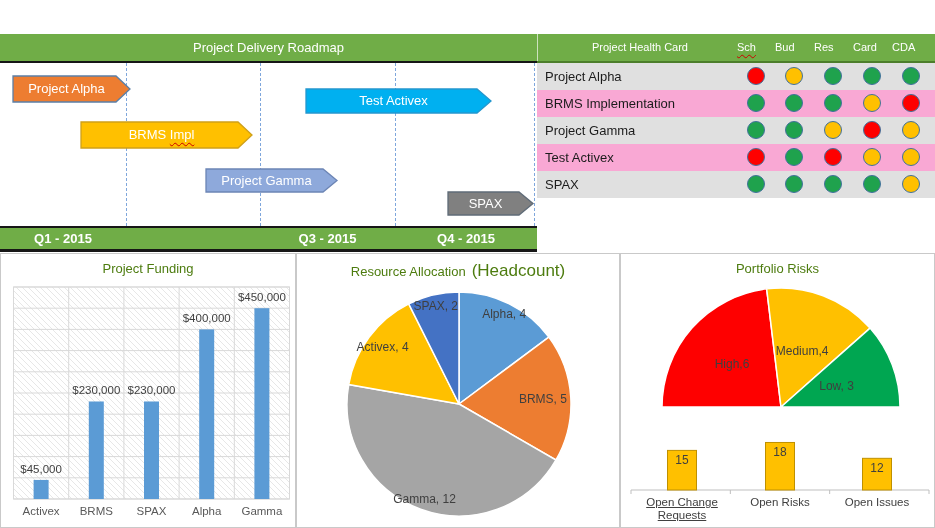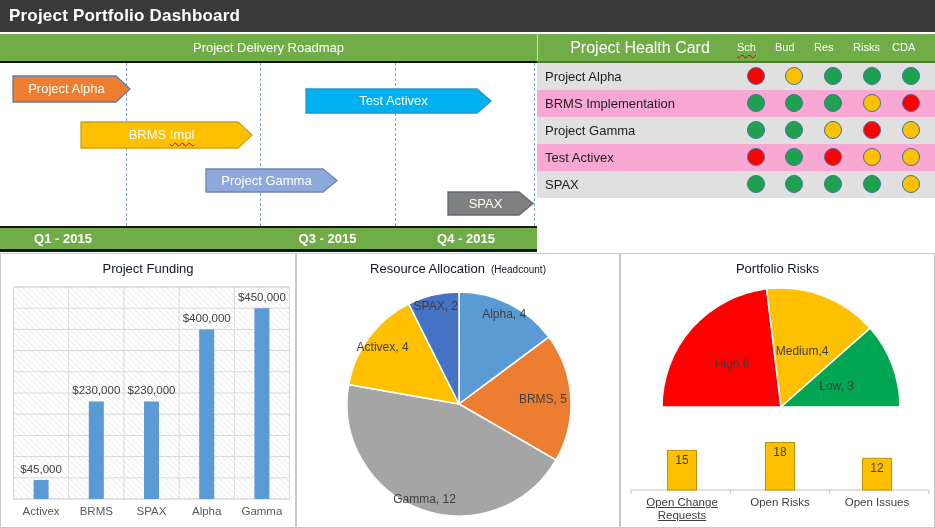--- a/index.html
+++ b/index.html
@@ -6,21 +6,21 @@
   .stage{position:relative;width:935px;height:528px;background:#fff;
          font-family:"Liberation Sans",sans-serif;overflow:hidden;}
 
   
   .titlebar{position:absolute;left:0;top:0;width:935px;height:32px;background:#3A3A3A;}
   .titlebar span{color:#fff;font-size:17px;font-weight:bold;line-height:32px;margin-left:9px;letter-spacing:.2px;}
 
   
   .greenbar{position:absolute;left:0;top:34px;width:935px;height:27px;background:#70AD47;color:#fff;}
   .gh-left{position:absolute;left:0;top:0;width:537px;height:27px;text-align:center;line-height:27px;font-size:13px;border-right:1px solid rgba(255,255,255,.65);}
-  .gh-right-title{position:absolute;left:537px;top:0;width:206px;height:27px;text-align:center;line-height:27px;font-size:16px;}
+  .gh-right-title{position:absolute;left:537px;top:0;width:206px;height:27px;text-align:center;line-height:27px;font-size:11px;}
   .gh-col{position:absolute;top:0;width:38px;height:27px;text-align:left;line-height:27px;font-size:11px;}
   .squiggle{text-decoration-line:underline;text-decoration-style:wavy;text-decoration-color:#CC0000;text-decoration-thickness:1px;text-underline-offset:3px;}
 
   
   .roadmap{position:absolute;left:0;top:61px;width:537px;height:167px;background:#fff;
            border-top:2px solid #161616;border-bottom:2px solid #161616;box-sizing:border-box;}
   .qline{position:absolute;top:0;height:100%;width:0;border-left:1px dashed #7EA6DC;}
   .arrow-label{position:absolute;text-align:center;color:#fff;font-size:13px;white-space:nowrap;}
 
   
@@ -30,45 +30,42 @@
 
   
   .healthcard{position:absolute;left:537px;top:61px;width:398px;height:192px;border-top:2px solid #4C7E2B;box-sizing:border-box;background:#fff;}
   .hc-row{position:relative;height:27px;background:#f9a8d4;}
   .hc-row.alt{background:#E0E0E0;}
   .hc-name{position:absolute;left:8px;top:0;line-height:27px;font-size:13px;color:#1c1c1c;}
   .dot{position:absolute;top:4px;width:18px;height:18px;border-radius:50%;border:1.5px solid #41719C;box-sizing:border-box;}
 
   
   .panel{position:absolute;top:253px;height:275px;background:#fff;border:1px solid #C9C9C9;box-sizing:border-box;}
-  .chart-title{position:absolute;top:7px;left:0;width:100%;text-align:center;font-size:13px;color:#0f172a;}
-  .chart-title .suffix{font-size:10px;margin-left:6px;}
+  .chart-title{position:absolute;top:7px;left:0;width:100%;text-align:center;font-size:13px;color:#4d7c0f;}
+  .chart-title .suffix{font-size:17px;margin-left:6px;}
   .kpi-label{position:absolute;text-align:center;font-size:11.5px;line-height:13px;color:#404040;}
   svg{position:absolute;left:0;top:0;}
   svg text{font-family:"Liberation Sans",sans-serif;}
   .dlabel{font-size:11.5px;fill:#3F3F3F;}
   .clabel{font-size:11.5px;fill:#595959;}
   .plabel{font-size:12px;fill:#3F3F3F;}
 </style>
 </head>
 <body>
 
 <div class="stage">
 
-  <div class="titlebar">
-    <span>Project Portfolio Dashboard</span>
-  </div>
 
   <div class="greenbar">
     <div class="gh-left">Project Delivery Roadmap</div>
     <div class="gh-right-title">Project Health Card</div>
     <span class="gh-col squiggle" style="left:737px">Sch</span>
     <span class="gh-col" style="left:775px">Bud</span>
     <span class="gh-col" style="left:814px">Res</span>
-    <span class="gh-col" style="left:853px">Risks</span>
+    <span class="gh-col" style="left:853px">Card</span>
     <span class="gh-col" style="left:892px">CDA</span>
   </div>
 
   <div class="roadmap" id="roadmap">
       <div class="qline" style="left:126px"></div>
       <div class="qline" style="left:260px"></div>
       <div class="qline" style="left:395px"></div>
       <div class="qline" style="left:534px"></div>
       <svg width="537" height="163">
         <path d="M13,13 H116 L130,26 L116,39 H13 Z" fill="#ED7D31" stroke="#5B7FA6" stroke-width="1.3"></path>

